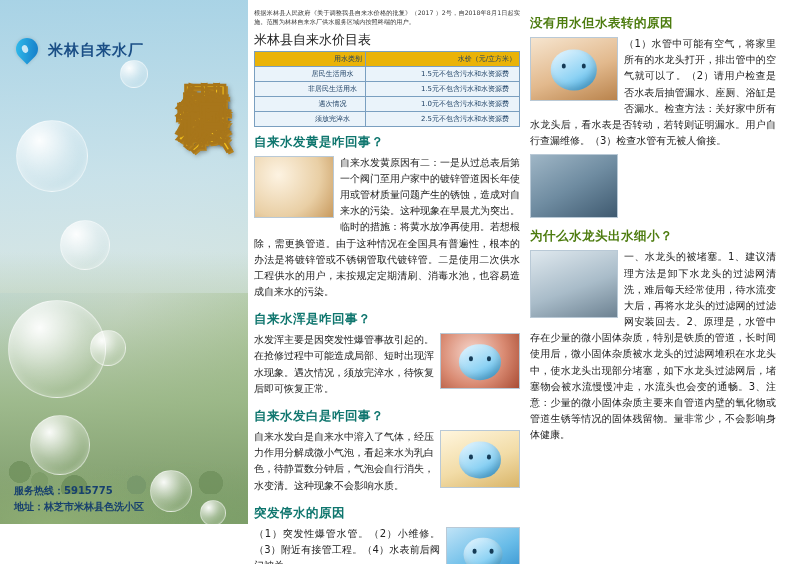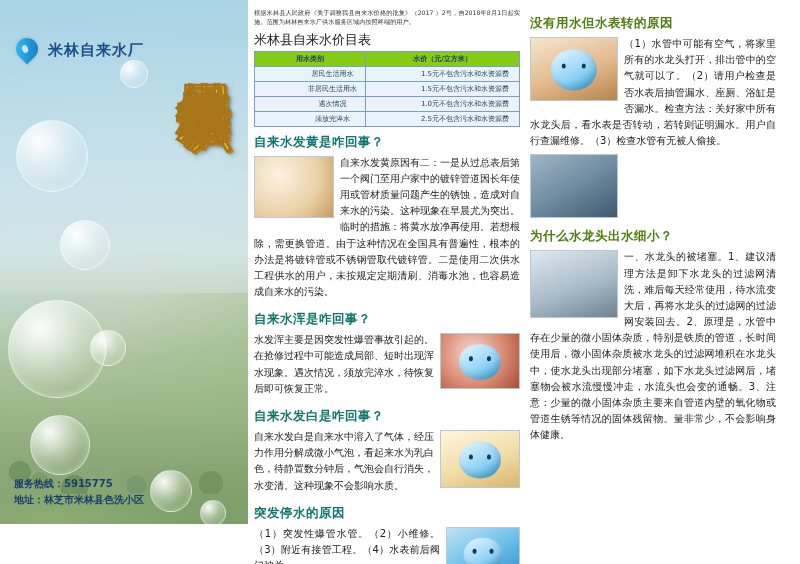--- a/index.html
+++ b/index.html
@@ -73,34 +73,34 @@
     position:absolute;right:16px;top:40px;z-index:6;
     writing-mode:vertical-rl;text-orientation:upright;
     font-size:54px;line-height:1.02;font-weight:bold;
     color:#f3c11c;
     -webkit-text-stroke:1px #a8761a;
     text-shadow:2px 2px 0 #b5821e, 3px 3px 5px rgba(0,0,0,.35);
     letter-spacing:2px;
     height:470px;
   }
   .cover-foot{
-    position:absolute;left:14px;bottom:16px;z-index:6;color:#17406e;font-size:10px;line-height:1.6;
+    position:absolute;left:14px;bottom:9px;z-index:6;color:#17406e;font-size:10px;line-height:1.6;
     font-weight:bold;
   }
 
   
   .content{flex:1;display:flex;padding:8px 8px 8px 6px;gap:10px;background:#fff;}
   .col{width:266px;flex:0 0 266px;}
   .col.right{width:246px;flex:0 0 246px;}
 
   .tiny-note{font-size:6.2px;line-height:1.5;color:#333;margin-bottom:4px;text-align:justify;}
   .tbl-cap{font-size:13px;color:#222;margin:1px 0 2px 0;}
   table.price{border-collapse:collapse;width:100%;font-size:7px;margin-bottom:6px;}
   table.price th,table.price td{border:1px solid #7a9fc0;padding:2px 3px;text-align:center;color:#1c3f63;}
-  table.price th{background:#84cc16;font-weight:bold;}
+  table.price th{background:#eab308;font-weight:normal;text-align:right;}
   table.price td{background:#eaf3fa;padding-left:48px;}
 
   h2.sec{
     font-size:12.5px;color:#0f766e;font-weight:bold;margin:7px 0 4px 0;
     letter-spacing:.5px;
   }
   h2.sec.orange{color:#4d7c0f;}
   p.body{font-size:10px;line-height:1.62;color:#222;text-align:justify;margin:0 0 4px 0;}
   .figure{
     float:left;margin:1px 6px 3px 0;border:1px solid #b9c9d6;background:#dfeaf2;

